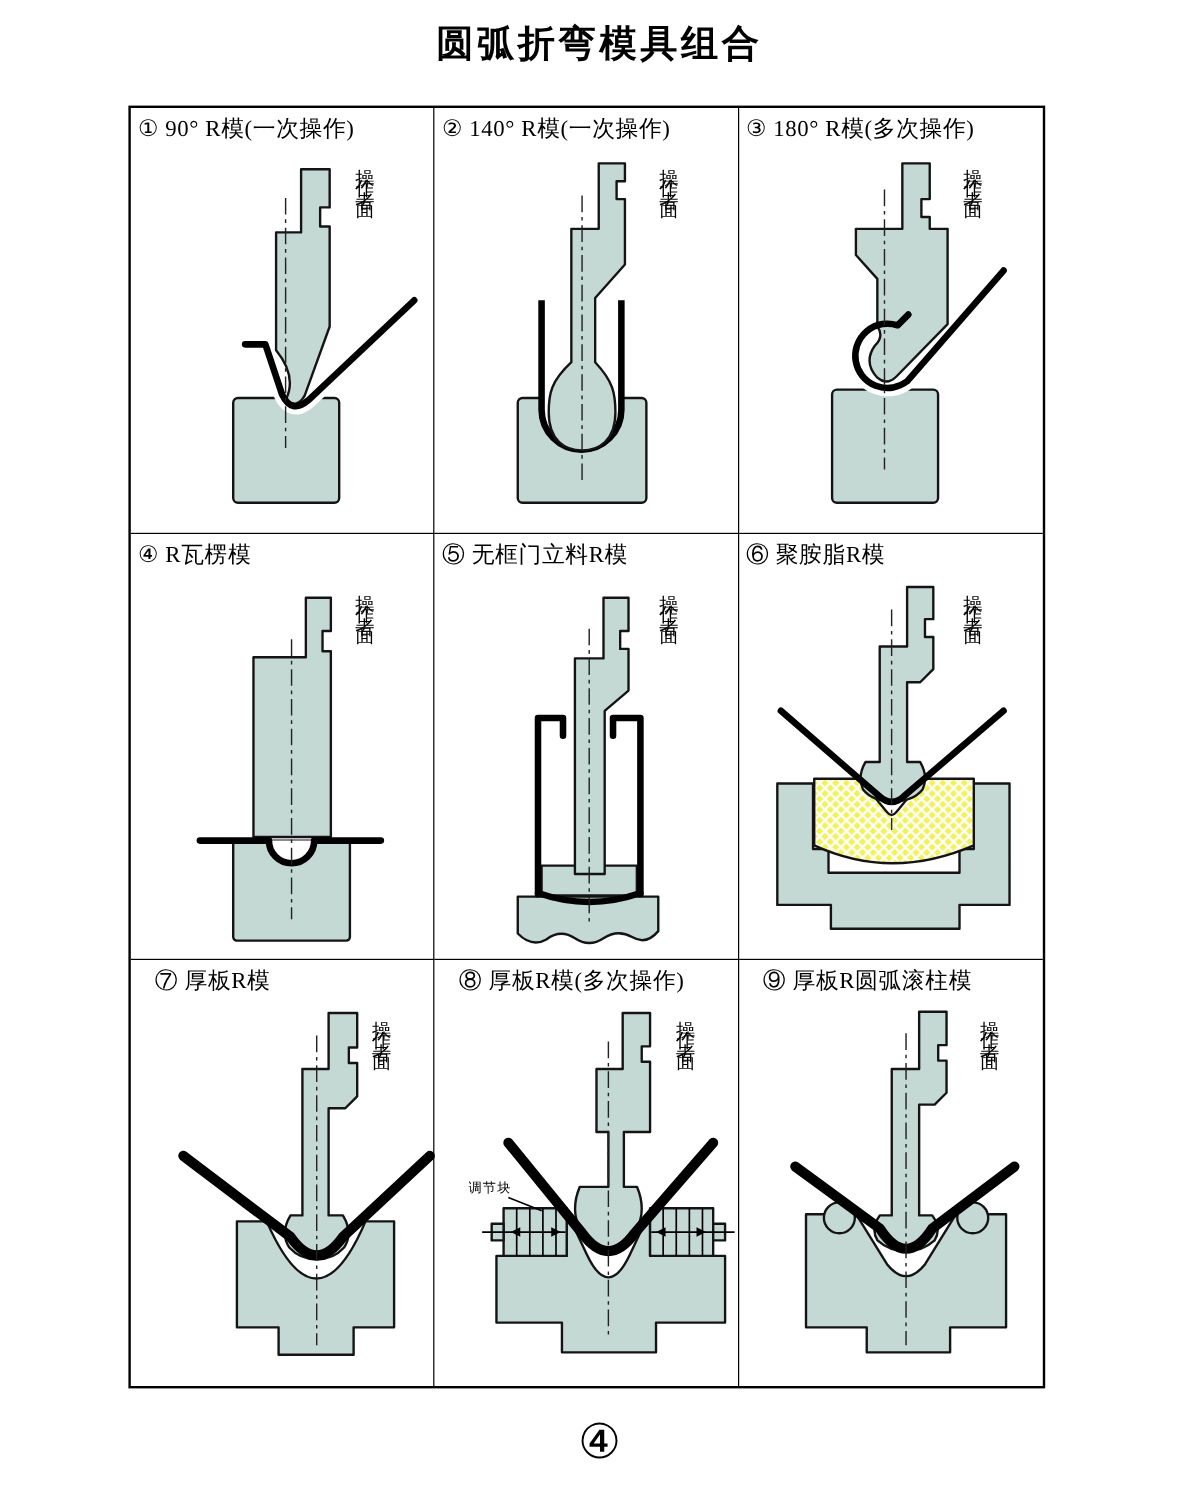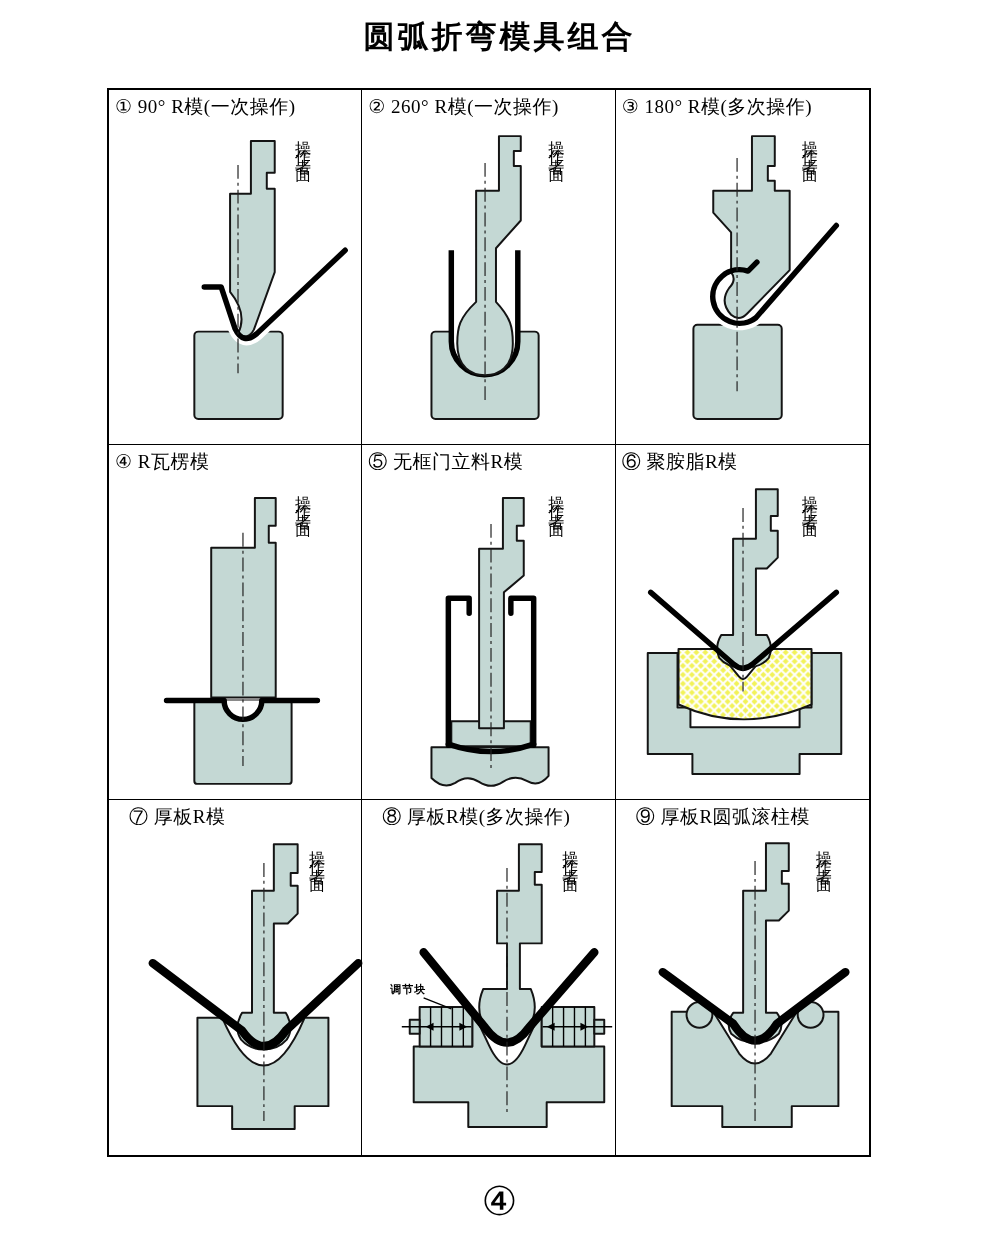--- a/index.html
+++ b/index.html
@@ -21,21 +21,21 @@
   .cell.last-row{border-bottom:none;margin-left:14px;}
   .cell-title{
     position:absolute;top:4px;left:6px;font-size:19px;letter-spacing:0.5px;white-space:nowrap;
   }
   .operator{
     position:absolute;top:38px;left:186px;writing-mode:vertical-rl;
     font-size:16px;letter-spacing:9px;line-height:1;
   }
   .cell svg{position:absolute;left:0;top:32px;}
   .adjust-label{
-    position:absolute;left:14px;top:182px;font-size:11px;font-weight:700;letter-spacing:1px;
+    position:absolute;left:14px;top:182px;font-size:11px;font-weight:400;letter-spacing:1px;
   }
   .page-number{
     position:absolute;top:1178px;left:0;width:100%;text-align:center;font-size:40px;
   }
   .die{fill:#c4d8d4;stroke:#141414;stroke-width:2;stroke-linejoin:round;}
   .work{fill:none;stroke:#000;stroke-width:5.5;stroke-linecap:round;stroke-linejoin:round;}
   .workfill{fill:#fff;stroke:#000;stroke-width:5.5;stroke-linejoin:round;}
   .workthick{fill:none;stroke:#000;stroke-width:8.5;stroke-linecap:round;stroke-linejoin:round;}
   .under{fill:none;stroke:#fff;stroke-width:14;stroke-linecap:round;stroke-linejoin:round;}
   .cline{fill:none;stroke:#222;stroke-width:1.2;stroke-dasharray:14 4 3 4;}
@@ -54,21 +54,21 @@
     <svg width="260" height="322" viewBox="0 0 262 322">
       <rect class="die" x="86" y="210" width="89" height="88" rx="4"></rect>
       <path class="under" d="M96,165 H113 L127,207 Q135,224 149,212 L238,128"></path>
       <path class="die" d="M143,18 H167 V50 H159 V66 H167 V150 L146,208 Q140,219 130,212 Q140,192 122,170 V71 H143 Z"></path>
       <path class="work" d="M96,165 H113 L127,207 Q135,224 149,212 L238,128"></path>
       <path class="cline" d="M130,42 V252"></path>
     </svg>
   </div>
 
   <div class="cell">
-    <div class="cell-title">② 260° R模(一次操作)</div>
+    <div class="cell-title">② 140° R模(一次操作)</div>
     <div class="operator">操作者面</div>
     <svg width="260" height="322" viewBox="0 0 262 322">
       <rect class="die" x="70" y="210" width="108" height="88" rx="4"></rect>
       <path class="workfill" d="M90,128 V220 A33.5,33.5 0 0 0 157,220 V128"></path>
       <path class="die" d="M138,13 H160 V28 H153 V43 H160 V98 L135,126 L135,180 C150,196 152,206 152,222 C152,246 138,254 124,254 C110,254 96,246 96,222 C96,206 98,196 115,180 L115,68 L138,68 Z"></path>
       <path class="cline" d="M124,40 V280"></path>
     </svg>
   </div>
 
   <div class="cell last-col">

